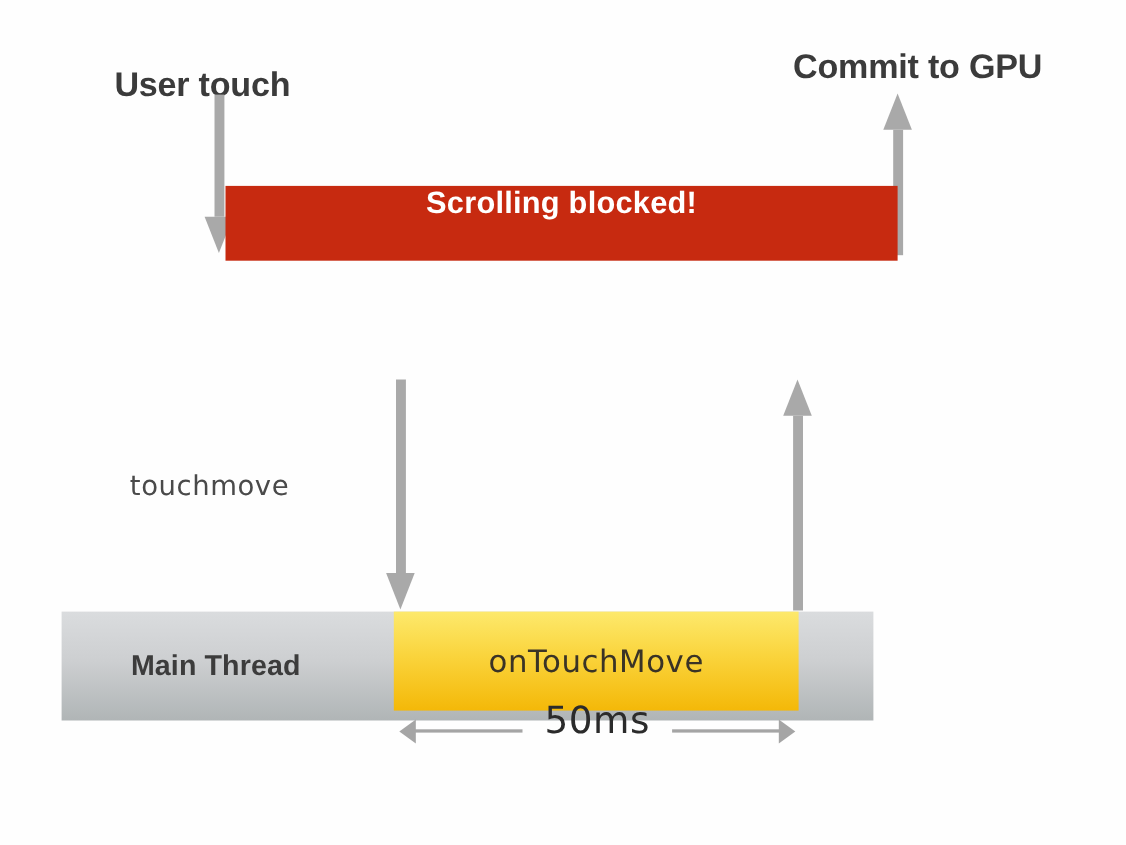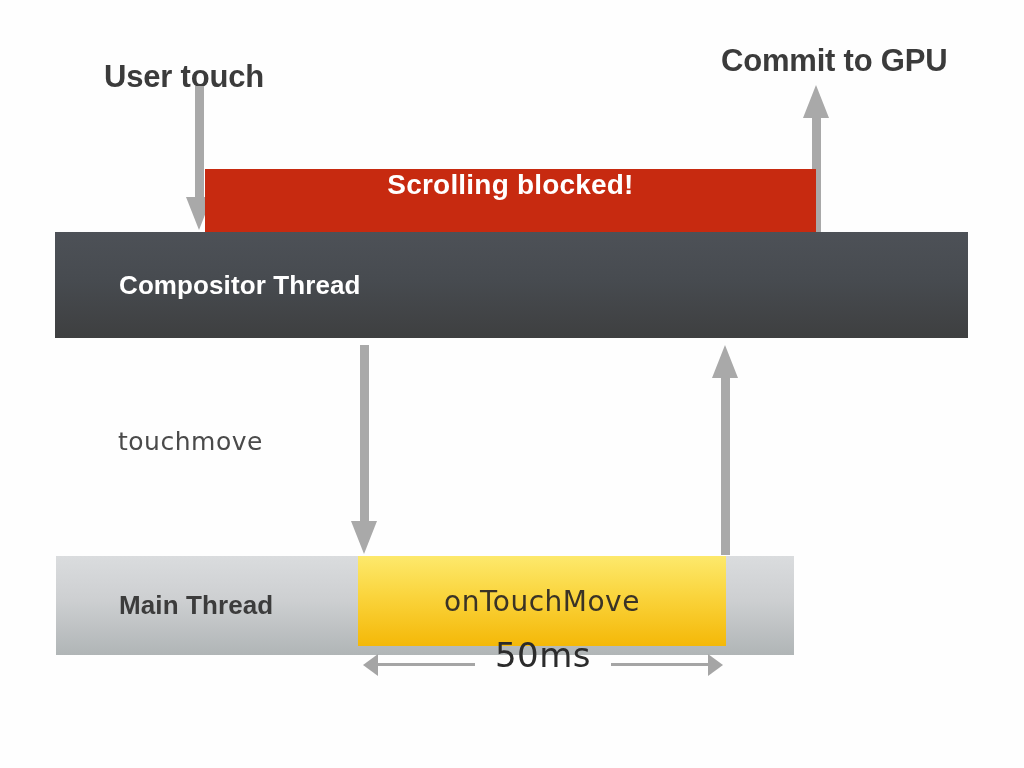--- a/index.html
+++ b/index.html
@@ -224,23 +224,20 @@
 
   <div class="arrow" id="arrow-commit-gpu">
     <div class="arrow-shaft"></div>
     <div class="arrow-head head-up"></div>
   </div>
 
   <div class="banner">
     <span class="banner-text">Scrolling blocked!</span>
   </div>
 
-  <div class="thread-bar" id="bar-compositor">
-    <span class="thread-label">Compositor Thread</span>
-  </div>
 
   <div id="label-touchmove">touchmove</div>
 
   <div class="arrow" id="arrow-touchmove">
     <div class="arrow-shaft"></div>
     <div class="arrow-head head-down"></div>
   </div>
 
   <div class="arrow" id="arrow-return">
     <div class="arrow-shaft"></div>

